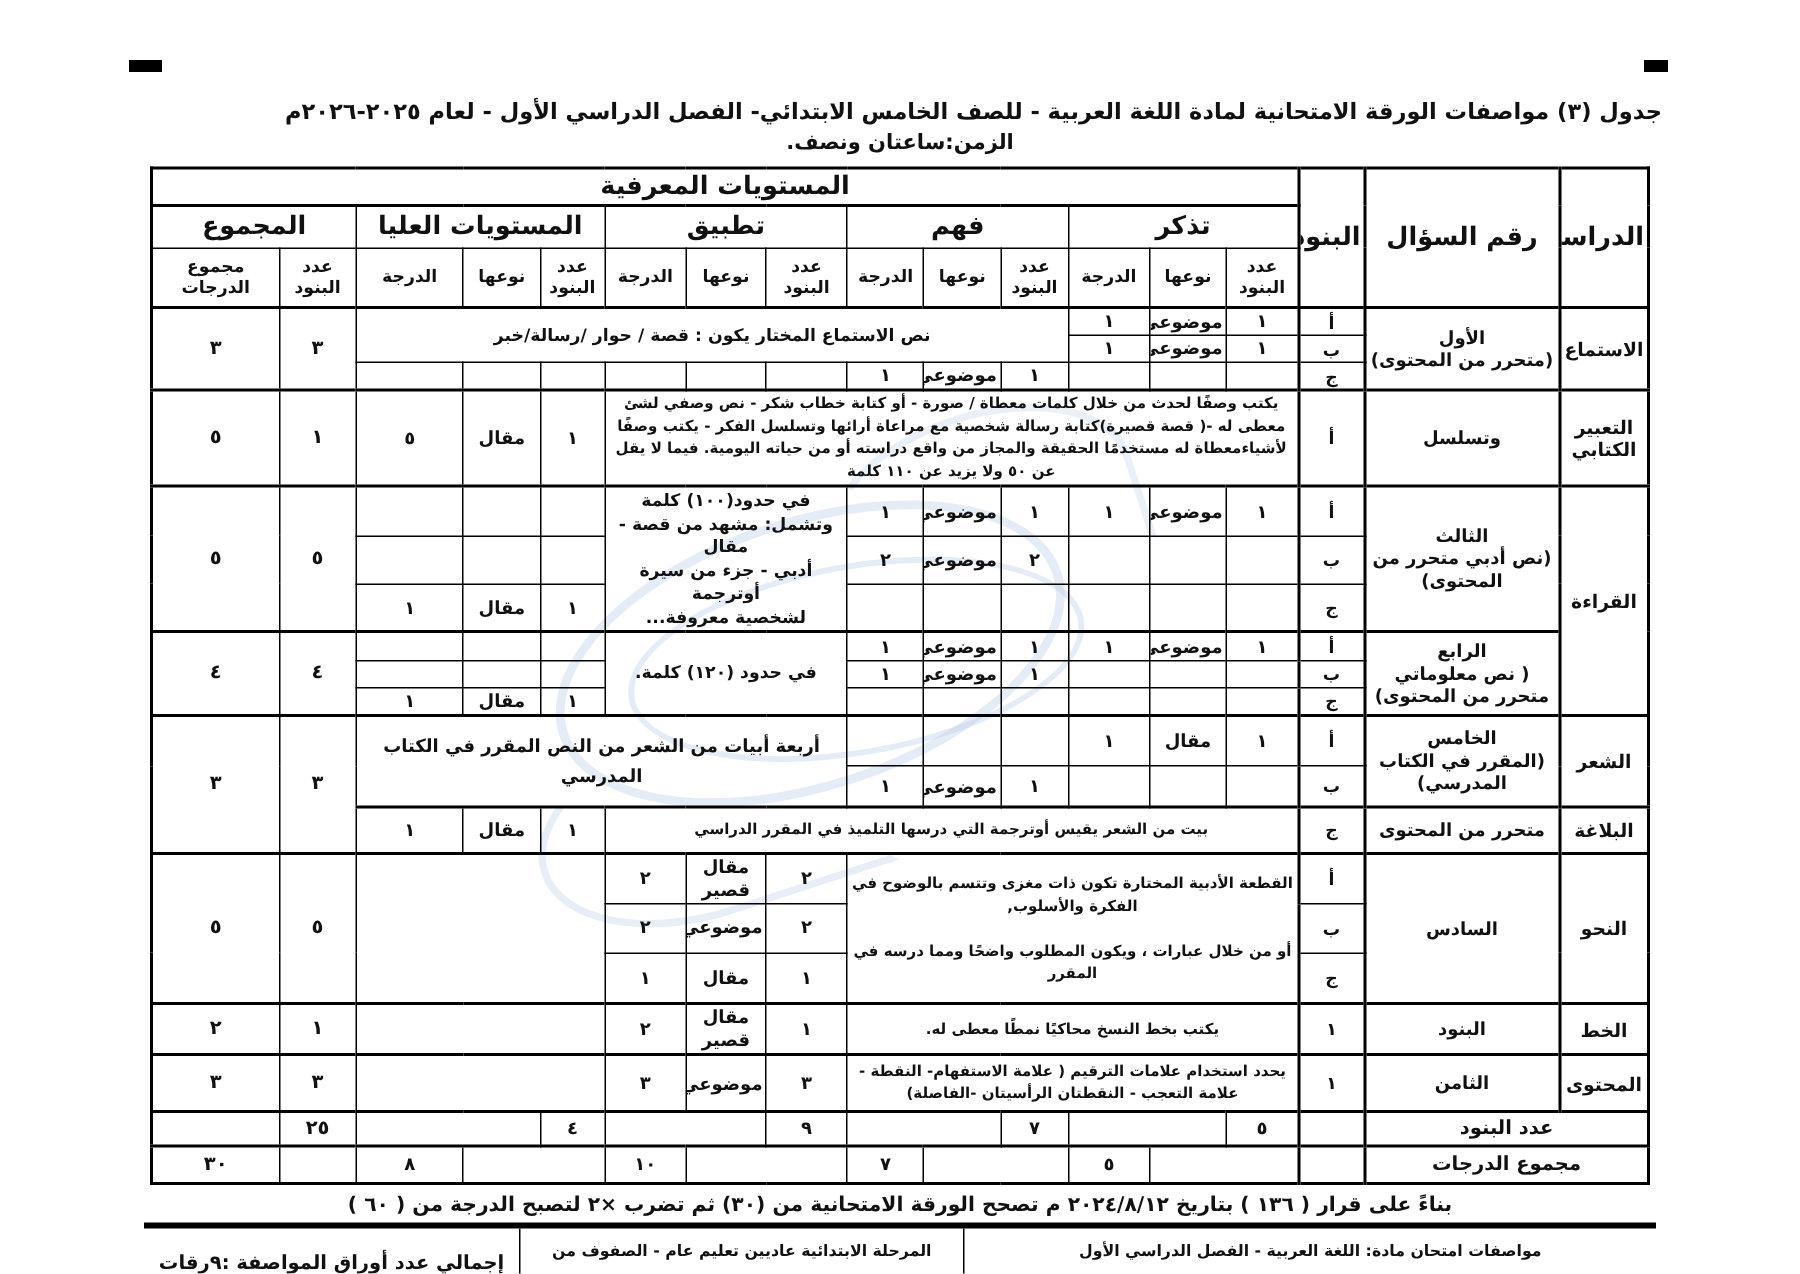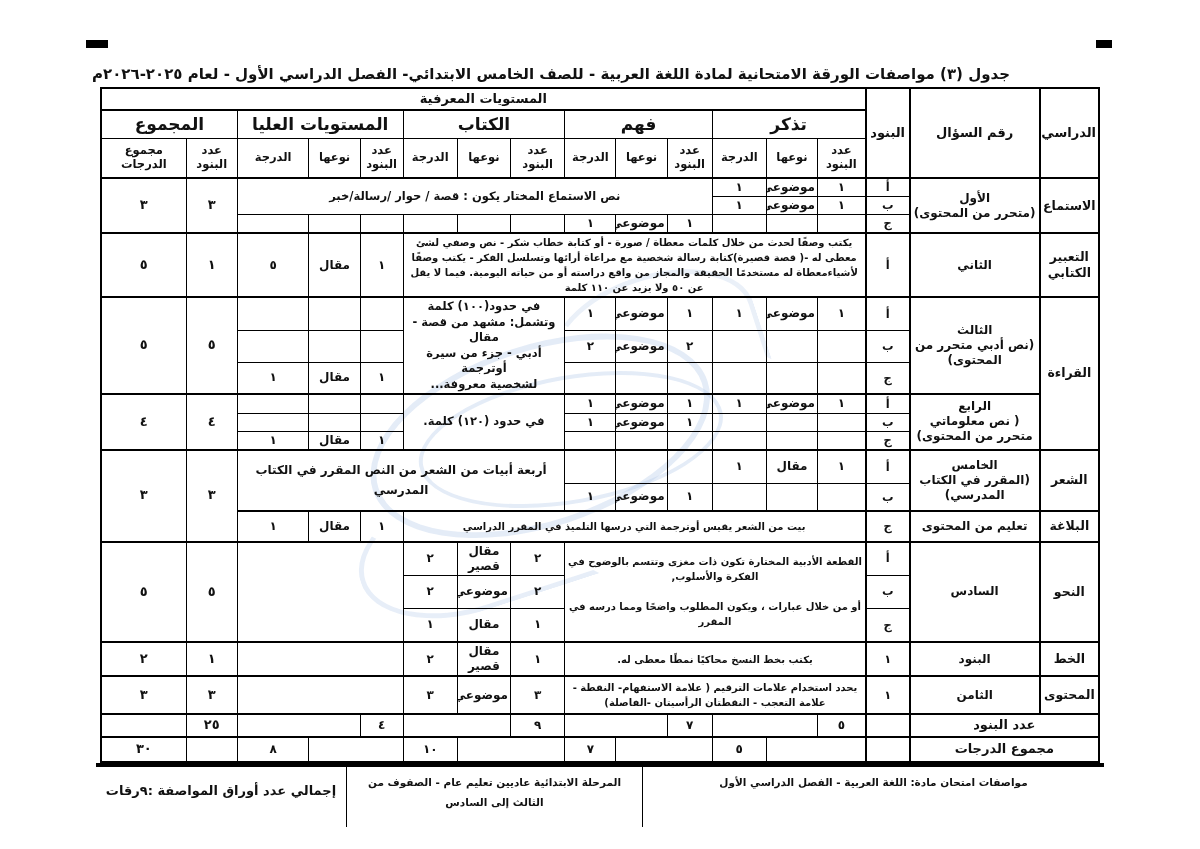--- a/index.html
+++ b/index.html
@@ -5,42 +5,42 @@
   html,body{margin:0;padding:0;}
   body{
     width:1200px;height:849px;background:#ffffff;position:relative;overflow:hidden;
     font-family:"DejaVu Sans",sans-serif;color:#111;
   }
   .corner-mark{position:absolute;background:#000;height:8px;}
   .corner-mark.left{left:86px;top:40px;width:22px;}
   .corner-mark.right{left:1096px;top:40px;width:16px;}
   .page{position:absolute;left:92px;top:46px;width:1016px;}
   .title{
-    text-align:left;font-weight:700;font-size:15px;line-height:1.4;margin:18px 0 2px 0;
+    text-align:right;font-weight:700;font-size:15px;line-height:1.4;margin:18px 0 2px 0;
   }
   .subtitle{text-align:center;font-weight:700;font-size:14px;margin-bottom:8px;}
   
   .watermark{position:absolute;left:240px;top:250px;width:480px;height:320px;z-index:1;
     transform:rotate(-18deg);pointer-events:none;opacity:.55;}
   .wm-e{position:absolute;border:6px solid rgba(125,162,215,.38);border-radius:50%;}
   .wm-e1{left:40px;top:40px;width:340px;height:170px;}
   .wm-e2{left:90px;top:80px;width:300px;height:120px;border-width:4px;transform:rotate(8deg);}
   .wm-s{position:absolute;border:5px solid rgba(125,162,215,.30);border-radius:50% 50% 0 50%;}
   .wm-s1{left:0px;top:150px;width:220px;height:120px;border-color:transparent transparent rgba(125,162,215,.33) rgba(125,162,215,.33);}
   .wm-s2{left:250px;top:10px;width:200px;height:110px;border-color:rgba(125,162,215,.30) rgba(125,162,215,.30) transparent transparent;}
 
   table{
     border-collapse:collapse;table-layout:fixed;width:1000px;margin:0 auto;
     border:2.5px solid #000;position:relative;z-index:2;background:transparent;
   }
   th,td{
     border:1px solid #000;font-weight:700;text-align:center;vertical-align:middle;
     padding:1px 2px;font-size:12px;line-height:1.25;white-space:pre-line;overflow:hidden;
   }
-  thead tr.h1 th{font-size:13px;border-bottom:2.5px solid #000;}
+  thead tr.h1 th{font-size:17px;border-bottom:2.5px solid #000;}
   thead tr.h2 th{font-size:17px;}
   thead tr.h3 th{font-size:11.5px;border-bottom:2.5px solid #000;line-height:1.2;}
   tr.sec td{border-top:2.5px solid #000;}
   td.content{font-size:12.5px;}
   .qc{border-left:2.5px solid #000 !important;border-right:2px solid #000;}
   .bn{border-left:2.5px solid #000 !important;font-size:11.5px;}
   td.note{font-size:11.5px;line-height:1.35;}
   td.note.sm{font-size:10px;line-height:1.5;}
   td.note.lg{font-size:12px;line-height:1.7;}
   td.tot{font-size:13px;}
@@ -67,20 +67,21 @@
 <div class="page">
 
   <div class="watermark">
     <div class="wm-e wm-e1"></div>
     <div class="wm-e wm-e2"></div>
     <div class="wm-s wm-s1"></div>
     <div class="wm-s wm-s2"></div>
   </div>
 
   <div class="title">جدول (٣) مواصفات الورقة الامتحانية لمادة اللغة العربية - للصف الخامس الابتدائي- الفصل الدراسي الأول - لعام  ٢٠٢٥-٢٠٢٦م</div>
+  <div class="subtitle">الزمن:ساعتان ونصف.</div>
 
   <table id="spec-table">
     <colgroup>
       <col style="width:58px">
         <col style="width:127px">
         <col style="width:43px">
       <col style="width:47px">
         <col style="width:50px">
         <col style="width:53px">
       <col style="width:44px">
@@ -98,21 +99,21 @@
     <thead>
         <tr class="h1" style="height: 22px;">
           <th rowspan="3">الدراسي</th>
           <th rowspan="3" class="qc">رقم السؤال</th>
           <th rowspan="3" class="bn">البنود</th>
           <th colspan="14">المستويات المعرفية</th>
         </tr>
         <tr class="h2" style="height: 28px;">
           <th colspan="3">تذكر</th>
           <th colspan="3">فهم</th>
-          <th colspan="3">الكتاب</th>
+          <th colspan="3">تطبيق</th>
           <th colspan="3">المستويات العليا</th>
           <th colspan="2">المجموع</th>
         </tr>
         <tr class="h3" style="height: 40px;">
           <th>عدد
 البنود</th>
           <th>نوعها</th>
           <th>الدرجة</th>
           <th>عدد
 البنود</th>
@@ -161,21 +162,21 @@
           <td>١</td>
           <td></td>
           <td></td>
           <td></td>
           <td></td>
           <td></td>
           <td></td>
         </tr>
         <tr class="sec" style="height: 56px;">
           <td class="content">التعبير الكتابي</td>
-          <td class="qc">الثاني</td>
+          <td class="qc">وتسلسل</td>
           <td class="bn">أ</td>
           <td colspan="9" class="note sm">يكتب وصفًا لحدث من خلال كلمات معطاة / صورة - أو كتابة خطاب شكر - نص وصفي لشئ معطى له -( قصة قصيرة)كتابة رسالة شخصية مع مراعاة أرائها وتسلسل الفكر - يكتب وصفًا لأشياءمعطاة له مستخدمًا الحقيقة والمجاز من واقع دراسته أو من حياته اليومية. فيما لا يقل عن ٥٠ ولا يزيد عن ١١٠ كلمة</td>
           <td>١</td>
           <td>مقال</td>
           <td>٥</td>
           <td class="tot">١</td>
           <td class="tot">٥</td>
         </tr>
         <tr class="sec" style="height: 26px;">
           <td rowspan="6" class="content">القراءة</td>
@@ -283,21 +284,21 @@
           <td class="bn">ب</td>
           <td></td>
           <td></td>
           <td></td>
           <td>١</td>
           <td>موضوعي</td>
           <td>١</td>
         </tr>
         <tr class="sec" style="height: 31px;">
           <td class="content">البلاغة</td>
-          <td class="qc">تعليم من المحتوى</td>
+          <td class="qc">متحرر من المحتوى</td>
           <td class="bn">ج</td>
           <td colspan="9" class="note sm">بيت من الشعر يقيس أوترجمة التي درسها التلميذ في المقرر الدراسي</td>
           <td>١</td>
           <td>مقال</td>
           <td>١</td>
         </tr>
         <tr class="sec" style="height: 33px;">
           <td rowspan="3" class="content">النحو</td>
           <td rowspan="3" class="qc">السادس</td>
           <td class="bn">أ</td>
@@ -372,20 +373,21 @@
           <td colspan="2"></td>
           <td>١٠</td>
           <td colspan="2"></td>
           <td>٨</td>
           <td></td>
           <td class="tot">٣٠</td>
         </tr>
       </tbody>
   </table>
 
+  <div class="decision">بناءً على قرار ( ١٣٦ ) بتاريخ ٢٠٢٤/٨/١٢ م تصحح الورقة الامتحانية من (٣٠) ثم تضرب ×٢ لتصبح الدرجة من ( ٦٠ )</div>
 
   <div class="footer-rule"></div>
 
   <div class="footer">
     <div class="fcell f-right">
       <div class="fline">مواصفات امتحان مادة: اللغة العربية - الفصل الدراسي الأول</div>
 
     </div>
     <div class="fcell f-mid">
       <div class="fline">المرحلة الابتدائية عاديين تعليم عام  - الصفوف من الثالث إلى السادس</div>

